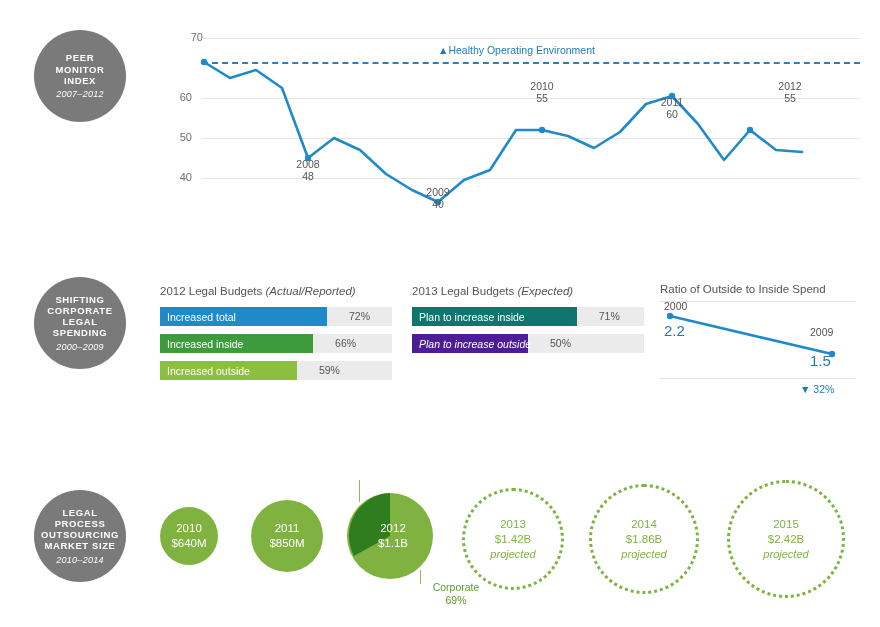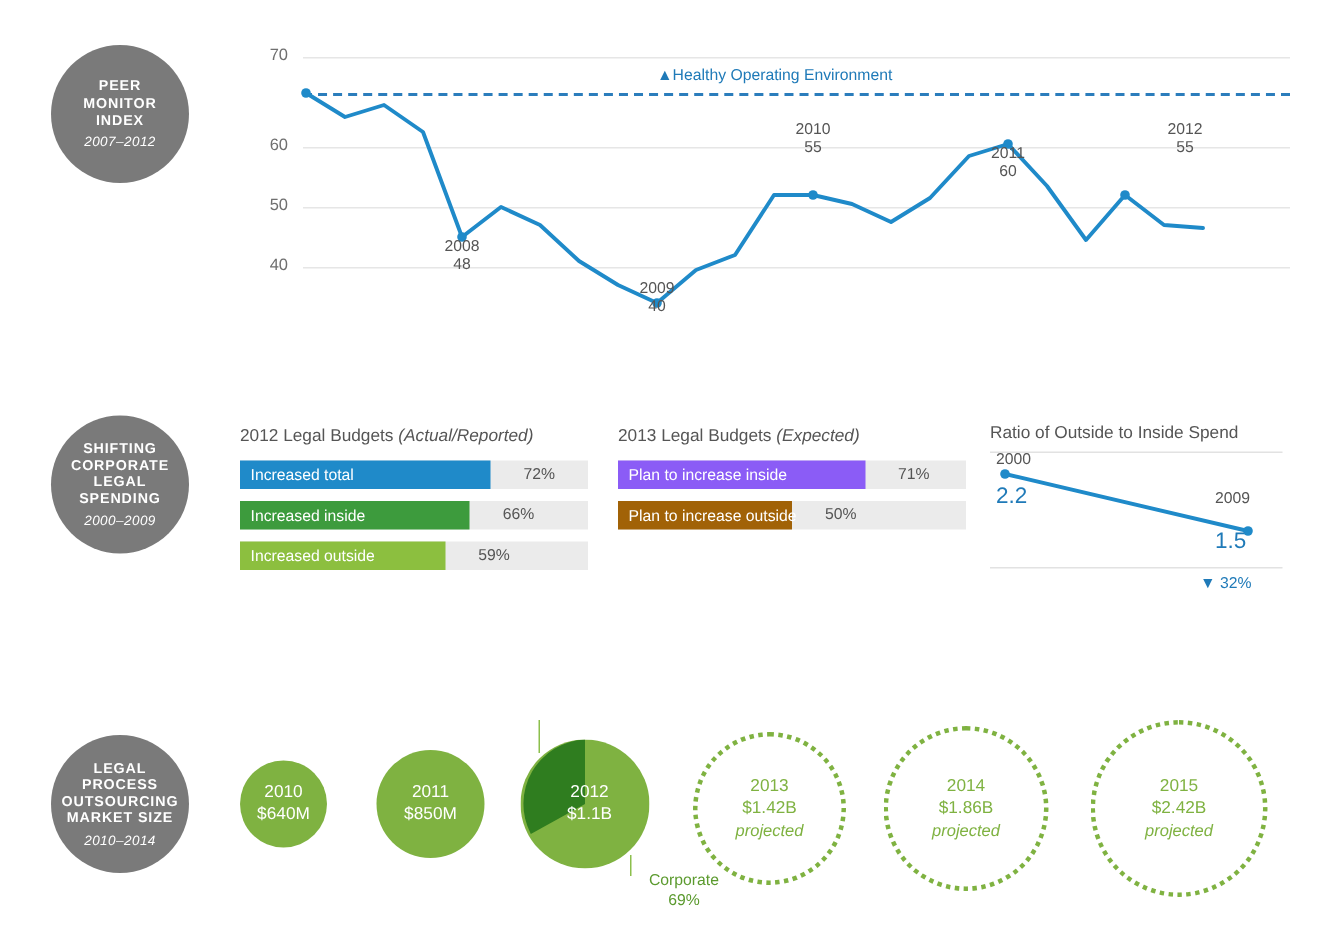--- a/index.html
+++ b/index.html
@@ -170,21 +170,21 @@
 
   <div class="badge" id="badge-peer">
     <div class="b-line">PEER</div>
     <div class="b-line">MONITOR</div>
     <div class="b-line">INDEX</div>
     <div class="b-years">2007–2012</div>
   </div>
 
   <div id="peer-chart-area">
 
-    <div class="axis-label" style="left:8px; top:13px;">70</div>
+    <div class="axis-label" style="left:19px; top:13px;">70</div>
     <div class="gridline" style="top:20px;"></div>
 
     <div class="axis-label" style="left:8px; top:73px;">60</div>
     <div class="gridline" style="top:80px;"></div>
 
     <div class="axis-label" style="left:8px; top:113px;">50</div>
     <div class="gridline" style="top:120px;"></div>
 
     <div class="axis-label" style="left:8px; top:153px;">40</div>
     <div class="gridline" style="top:160px;"></div>
@@ -264,28 +264,28 @@
   </div>
 
   <div class="bar-group" style="left:412px; top:30px; width:232px;">
     <div class="bar-group-title">
       <span>2013 Legal Budgets</span>
       <i>(Expected)</i>
     </div>
 
 
     <div class="bar-row">
-      <div class="bar-fill" style="width:71%; background:#8b5cf6;">
+      <div class="bar-fill" style="width:71%; background:#0f766e;">
         <span>Plan to increase inside</span>
       </div>
       <div class="bar-pct" style="left:71%;">71%</div>
     </div>
 
     <div class="bar-row">
-      <div class="bar-fill" style="width:50%; background:#a16207;">
+      <div class="bar-fill" style="width:50%; background:#4c1d95;font-style:italic;">
         <span>Plan to increase outside</span>
       </div>
       <div class="bar-pct" style="left:50%;">50%</div>
     </div>
   </div>
 
   <div id="ratio-block">
     <div class="ratio-title">Ratio of Outside to Inside Spend</div>
     <div class="ratio-canvas">
       <svg width="195" height="76" style="position:absolute; left:0; top:0;">

